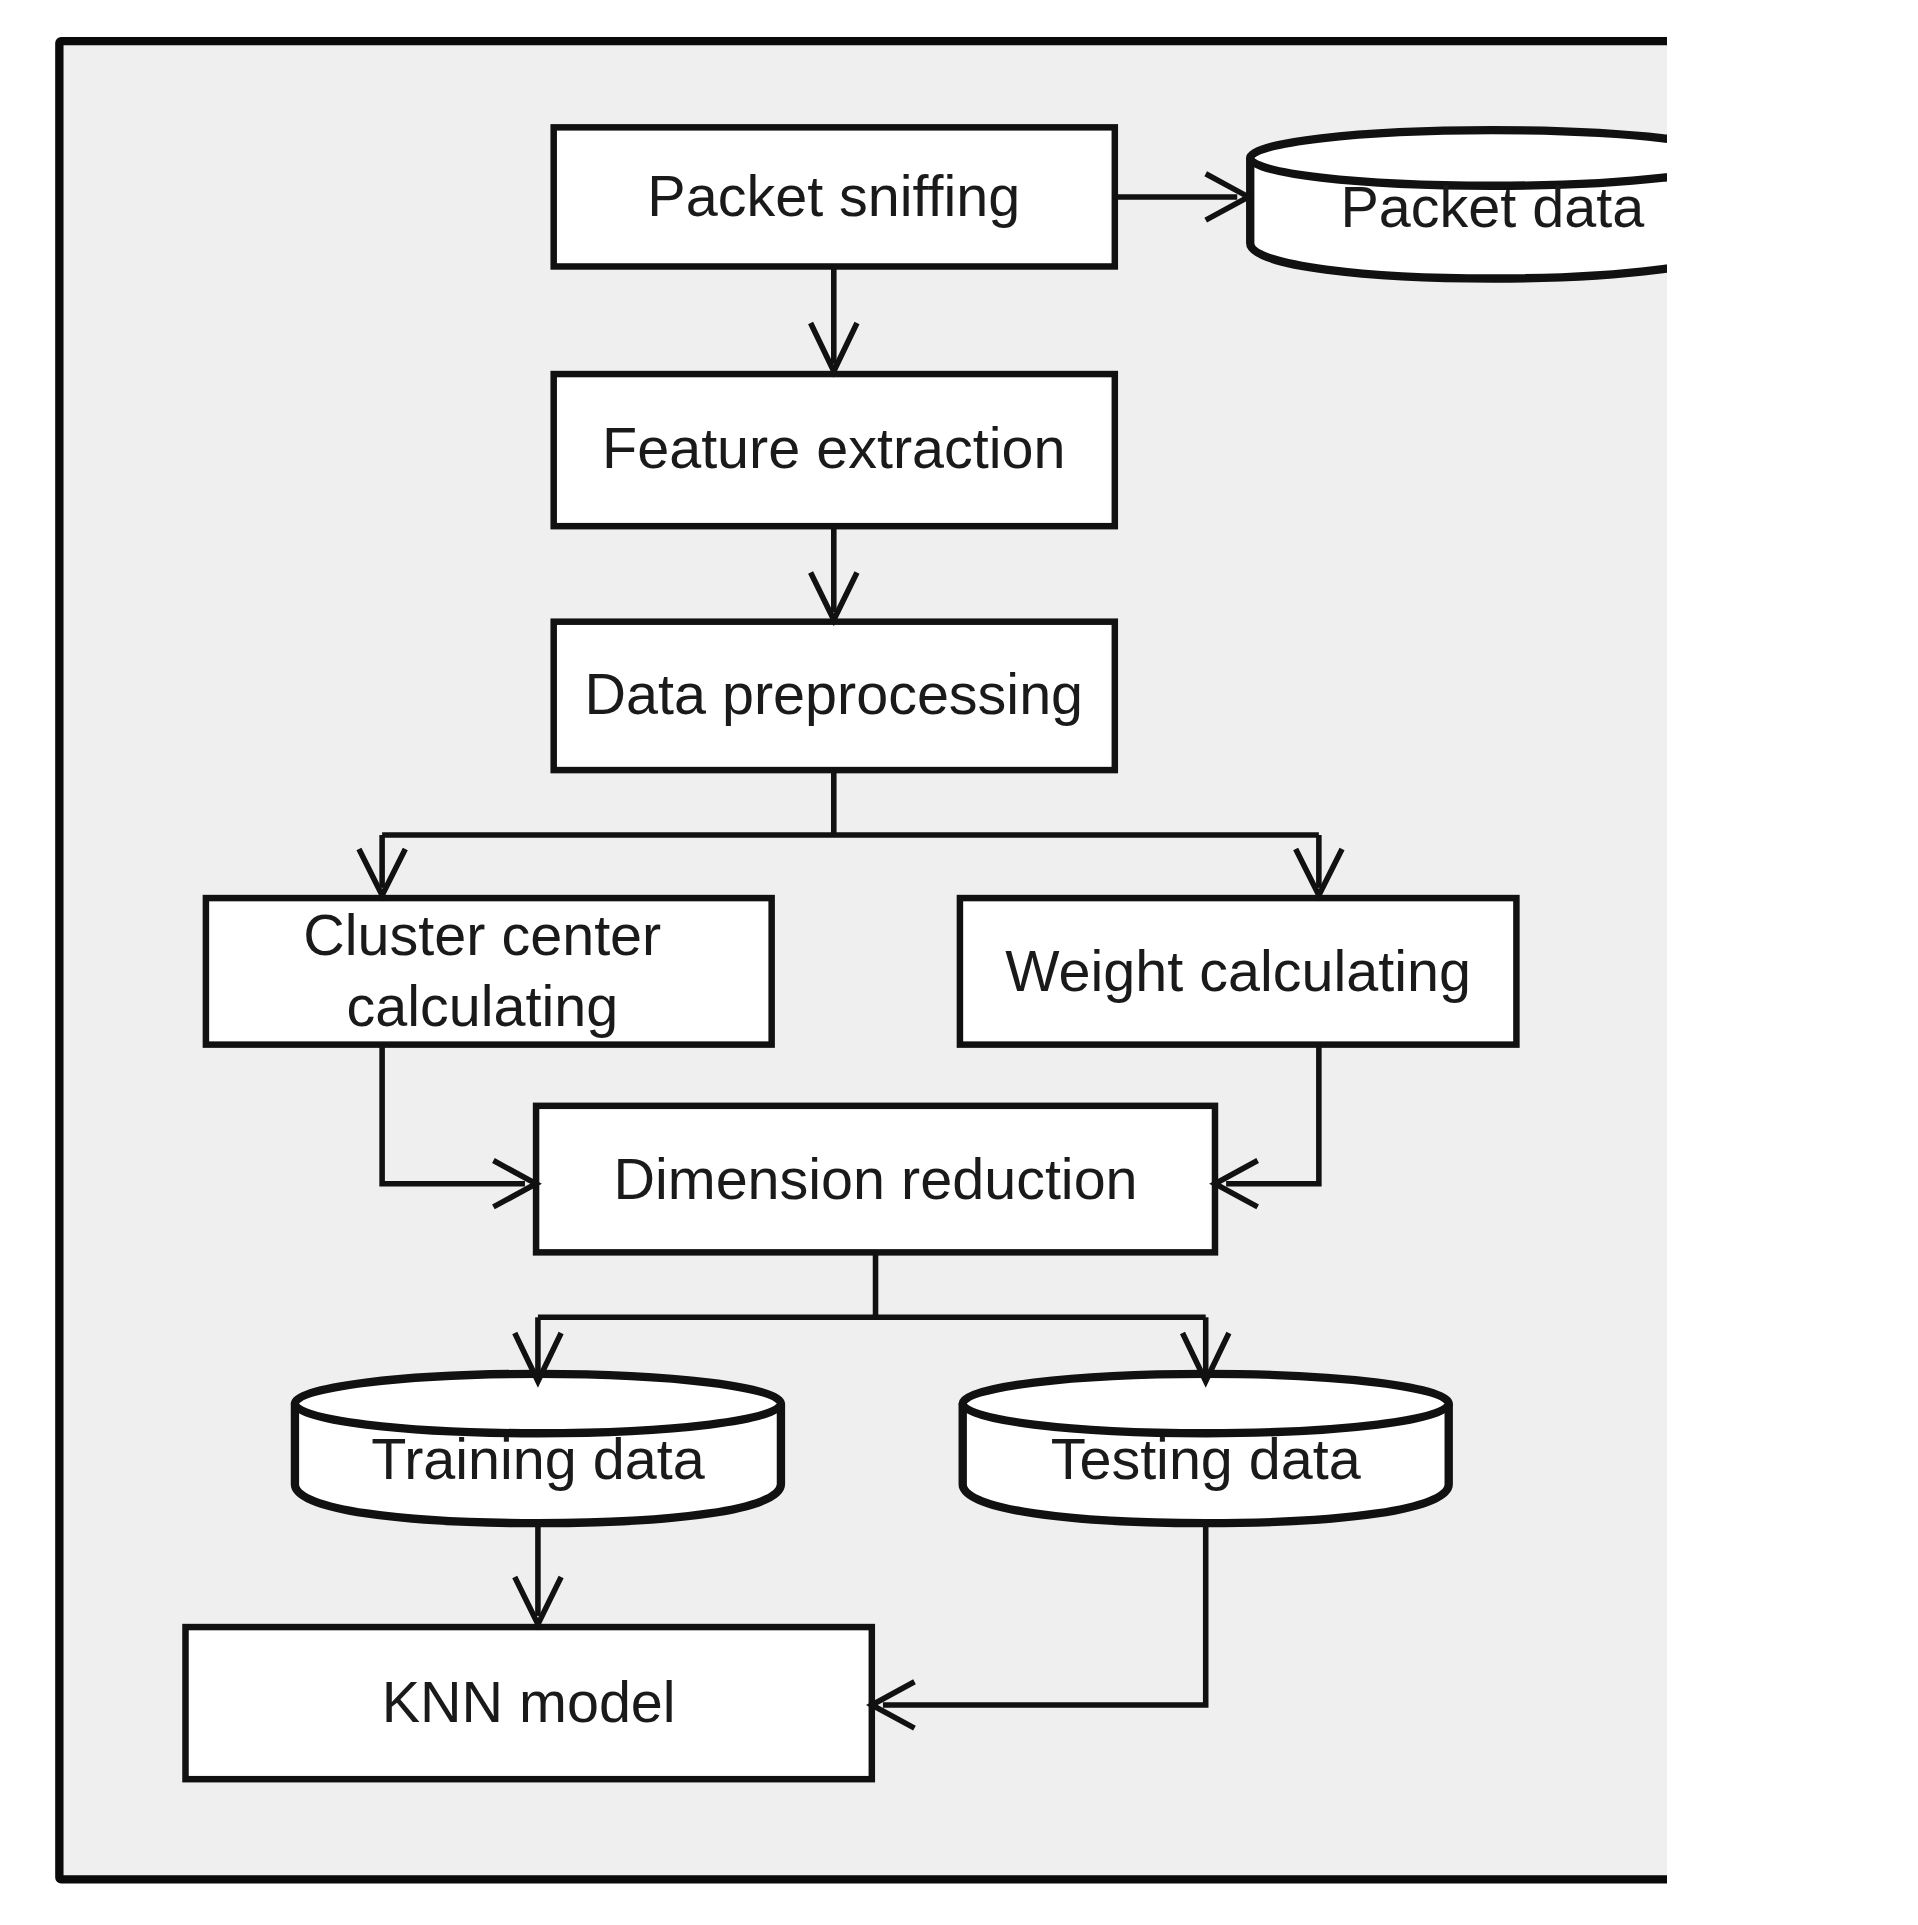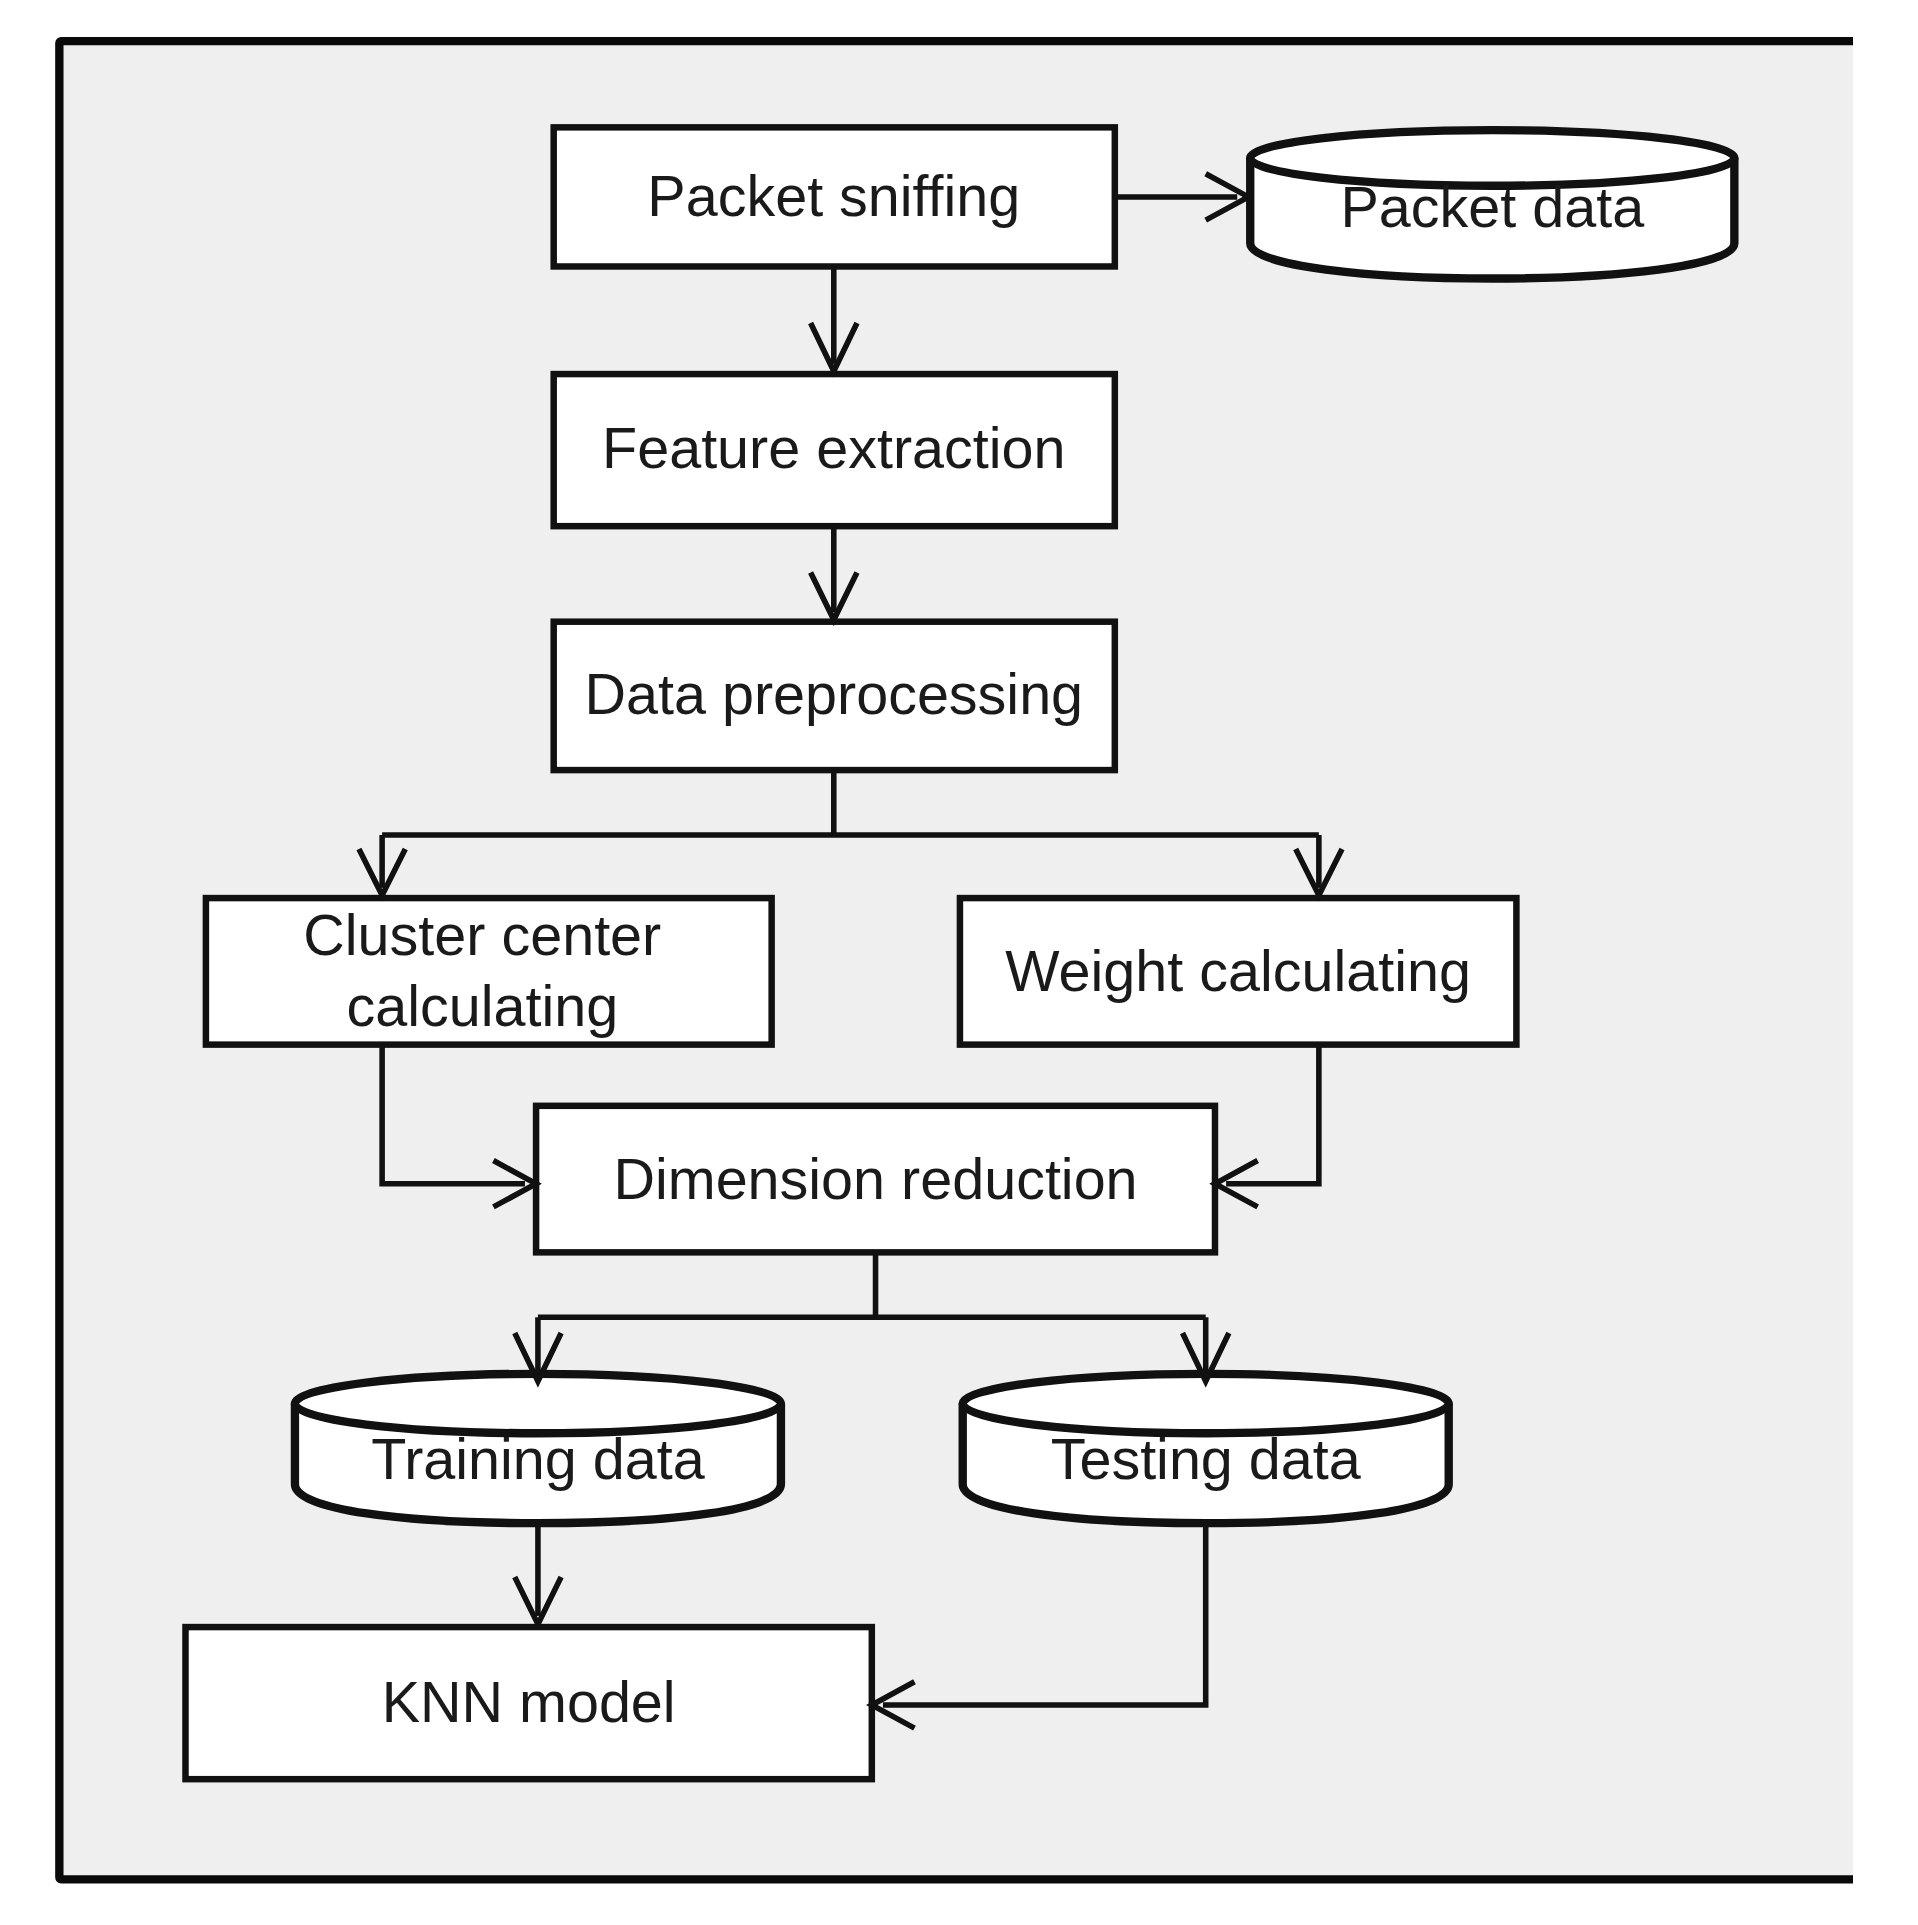--- a/index.html
+++ b/index.html
@@ -2,21 +2,21 @@
 <html style="font-size:15px"><head>
 <meta charset="utf-8">
 <style>
   html, body {
     margin: 0;
     padding: 0;
     background: #ffffff;
   }
   #stage {
     position: relative;
-    width: 1853px;
+    width: 1667px;
     height: 1926px;
     background: #ffffff;
     overflow: hidden;
     font-family: "Liberation Sans", sans-serif;
   }
   #flow-svg {
     position: absolute;
     left: 0;
     top: 0;
     width: 1918px;

